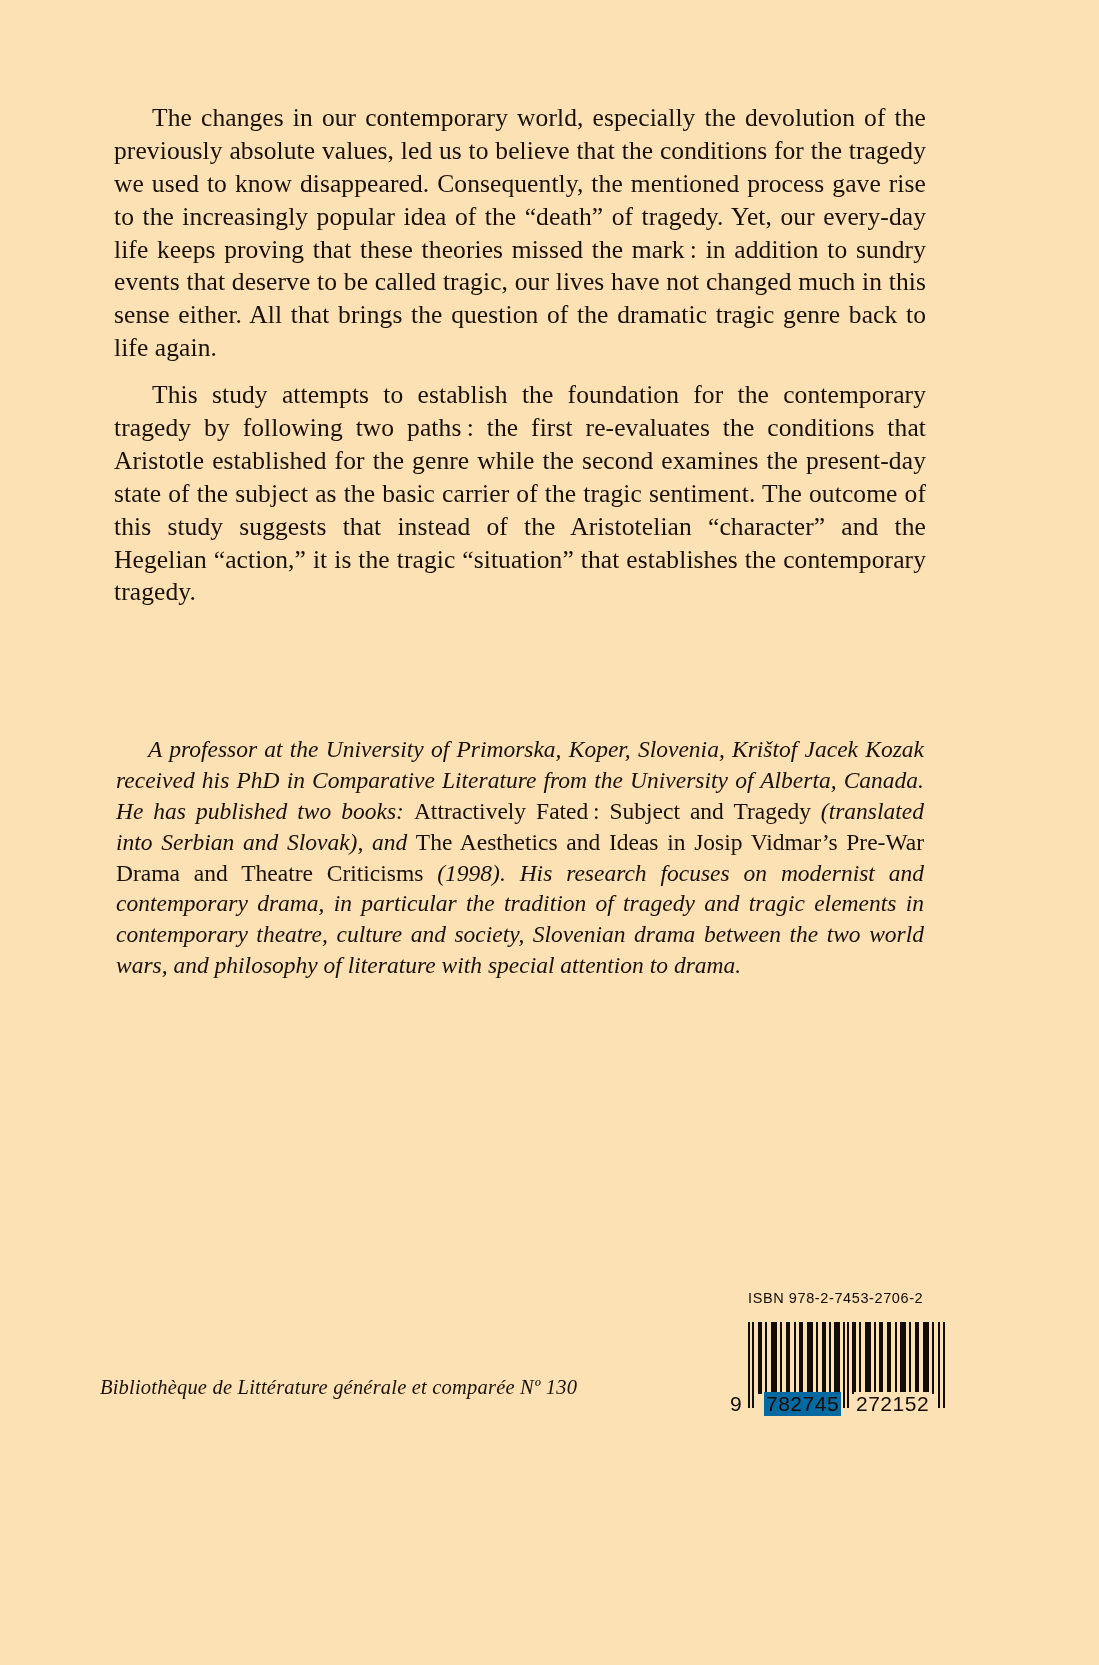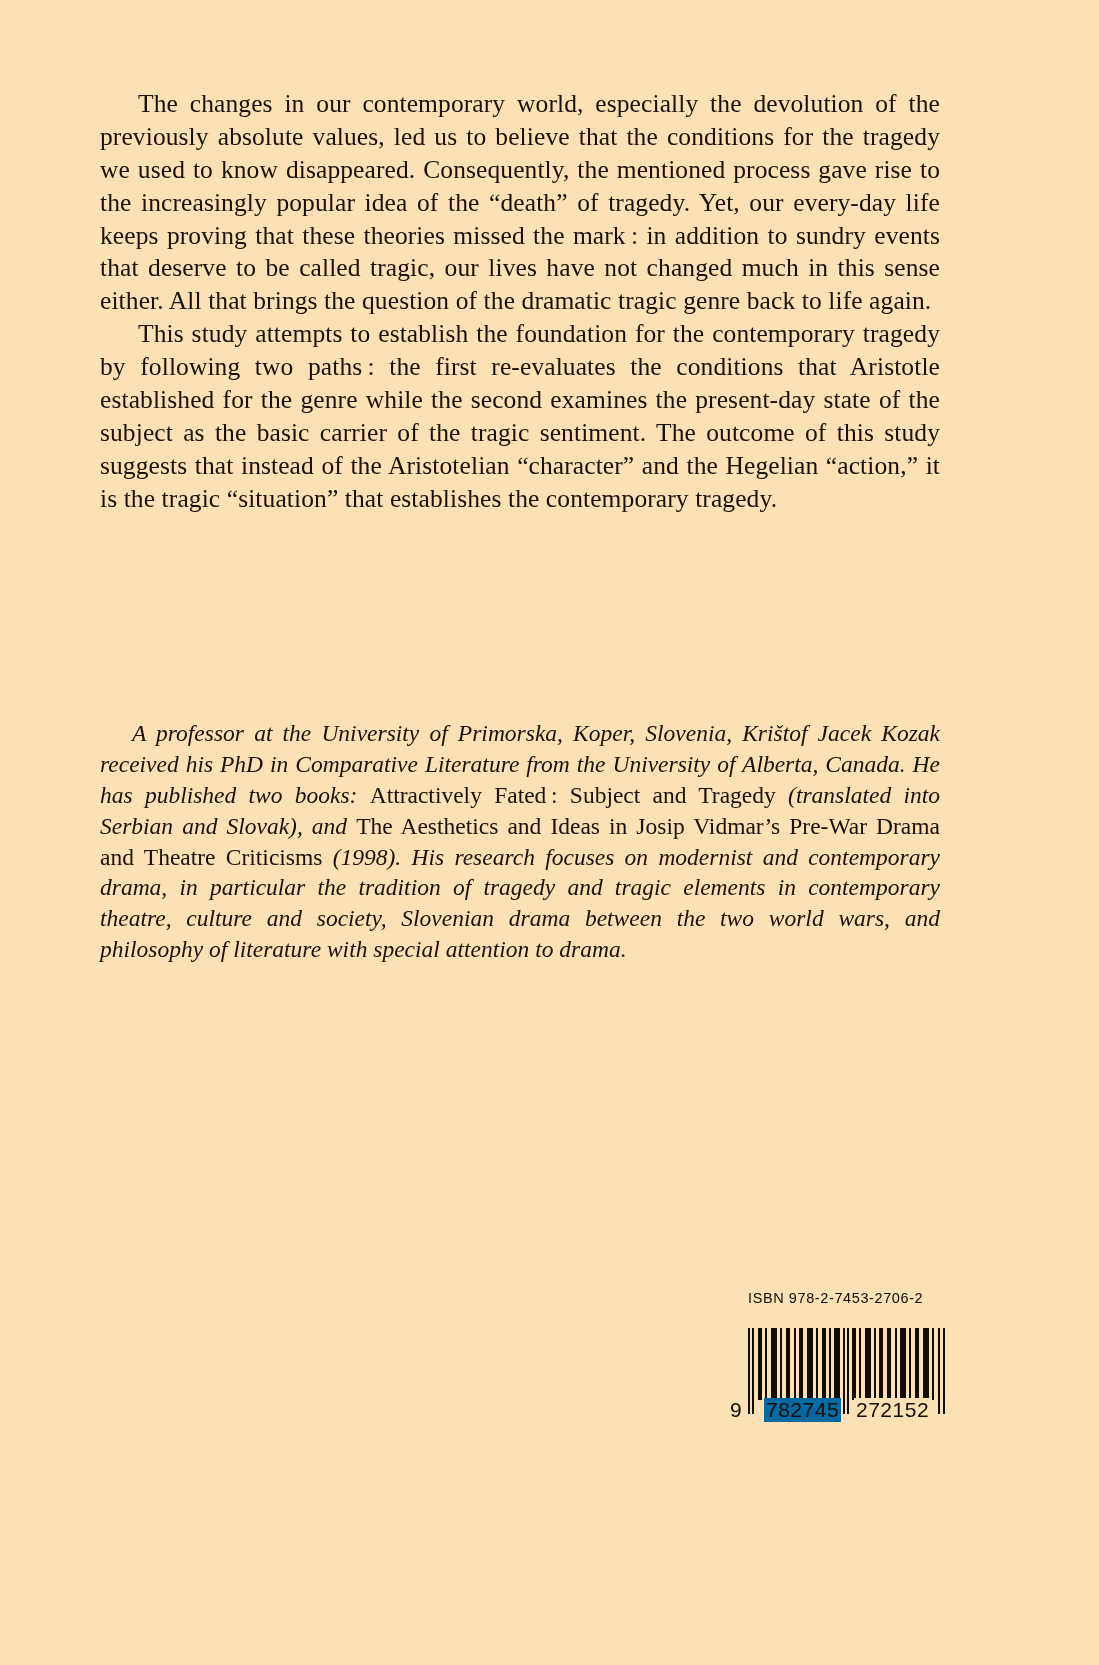--- a/index.html
+++ b/index.html
@@ -27,35 +27,35 @@
     left: 100px;
     top: 88px;
     width: 840px;
     font-size: 25.5px;
     line-height: 1.29;
     text-align: justify;
     text-justify: inter-word;
     letter-spacing: 0.1px;
   }
   .blurb p {
-    margin: 0;
+    margin: 14px;
     text-indent: 38px;
   }
   .bio {
     position: absolute;
     left: 100px;
     top: 718px;
     width: 840px;
     font-size: 23.5px;
     line-height: 1.315;
     text-align: justify;
     text-justify: inter-word;
   }
   .bio p {
-    margin: 0;
+    margin: 16px;
     text-indent: 32px;
     font-style: italic;
   }
   .bio .roman {
     font-style: normal;
   }
   .series {
     position: absolute;
     left: 100px;
     top: 1376px;
@@ -67,21 +67,21 @@
     position: absolute;
     left: 748px;
     top: 1290px;
     width: 200px;
   }
   .isbn-text {
     font-family: "Liberation Sans", sans-serif;
     font-size: 14.5px;
     letter-spacing: 0.6px;
     color: #120b04;
-    margin-bottom: 22px;
+    margin-bottom: 16px;
     white-space: nowrap;
   }
   .barcode {
     position: relative;
     width: 199px;
     height: 86px;
   }
   .bars {
     position: absolute;
     left: 0;
@@ -138,20 +138,21 @@
 
   <div class="blurb">
     <p>The changes in our contemporary world, especially the devolution of the previously absolute values, led us to believe that the conditions for the tragedy we used to know disappeared. Consequently, the mentioned process gave rise to the increasingly popular idea of the “death” of tragedy. Yet, our every-day life keeps proving that these theories missed the mark : in addition to sundry events that deserve to be called tragic, our lives have not changed much in this sense either. All that brings the question of the dramatic tragic genre back to life again.</p>
     <p>This study attempts to establish the foundation for the contemporary tragedy by following two paths : the first re-evaluates the conditions that Aristotle established for the genre while the second examines the present-day state of the subject as the basic carrier of the tragic sentiment. The outcome of this study suggests that instead of the Aristotelian “character” and the Hegelian “action,” it is the tragic “situation” that establishes the contemporary tragedy.</p>
   </div>
 
   <div class="bio">
     <p><span>A professor at the University of Primorska, Koper, Slovenia, Krištof Jacek Kozak received his PhD in Comparative Literature from the University of Alberta, Canada. He has published two books:</span> <span class="roman">Attractively Fated : Subject and Tragedy</span> <span>(translated into Serbian and Slovak), and</span> <span class="roman">The Aesthetics and Ideas in Josip Vidmar’s Pre-War Drama and Theatre Criticisms</span> <span>(1998). His research focuses on modernist and contemporary drama, in particular the tradition of tragedy and tragic elements in contemporary theatre, culture and society, Slovenian drama between the two world wars, and philosophy of literature with special attention to drama.</span></p>
   </div>
 
+  <div class="series">Bibliothèque de Littérature générale et comparée Nº 130</div>
 
   <div class="barcode-block">
     <div class="isbn-text">ISBN  978-2-7453-2706-2</div>
     <div class="barcode">
       <div class="bars">
         <div class="bar full" style="left:0px;width:2px"></div>
         <div class="bar full" style="left:4px;width:2px"></div>
         <div class="bar short" style="left:10px;width:4px"></div>
         <div class="bar short" style="left:17px;width:2px"></div>
         <div class="bar short" style="left:23px;width:6px"></div>

